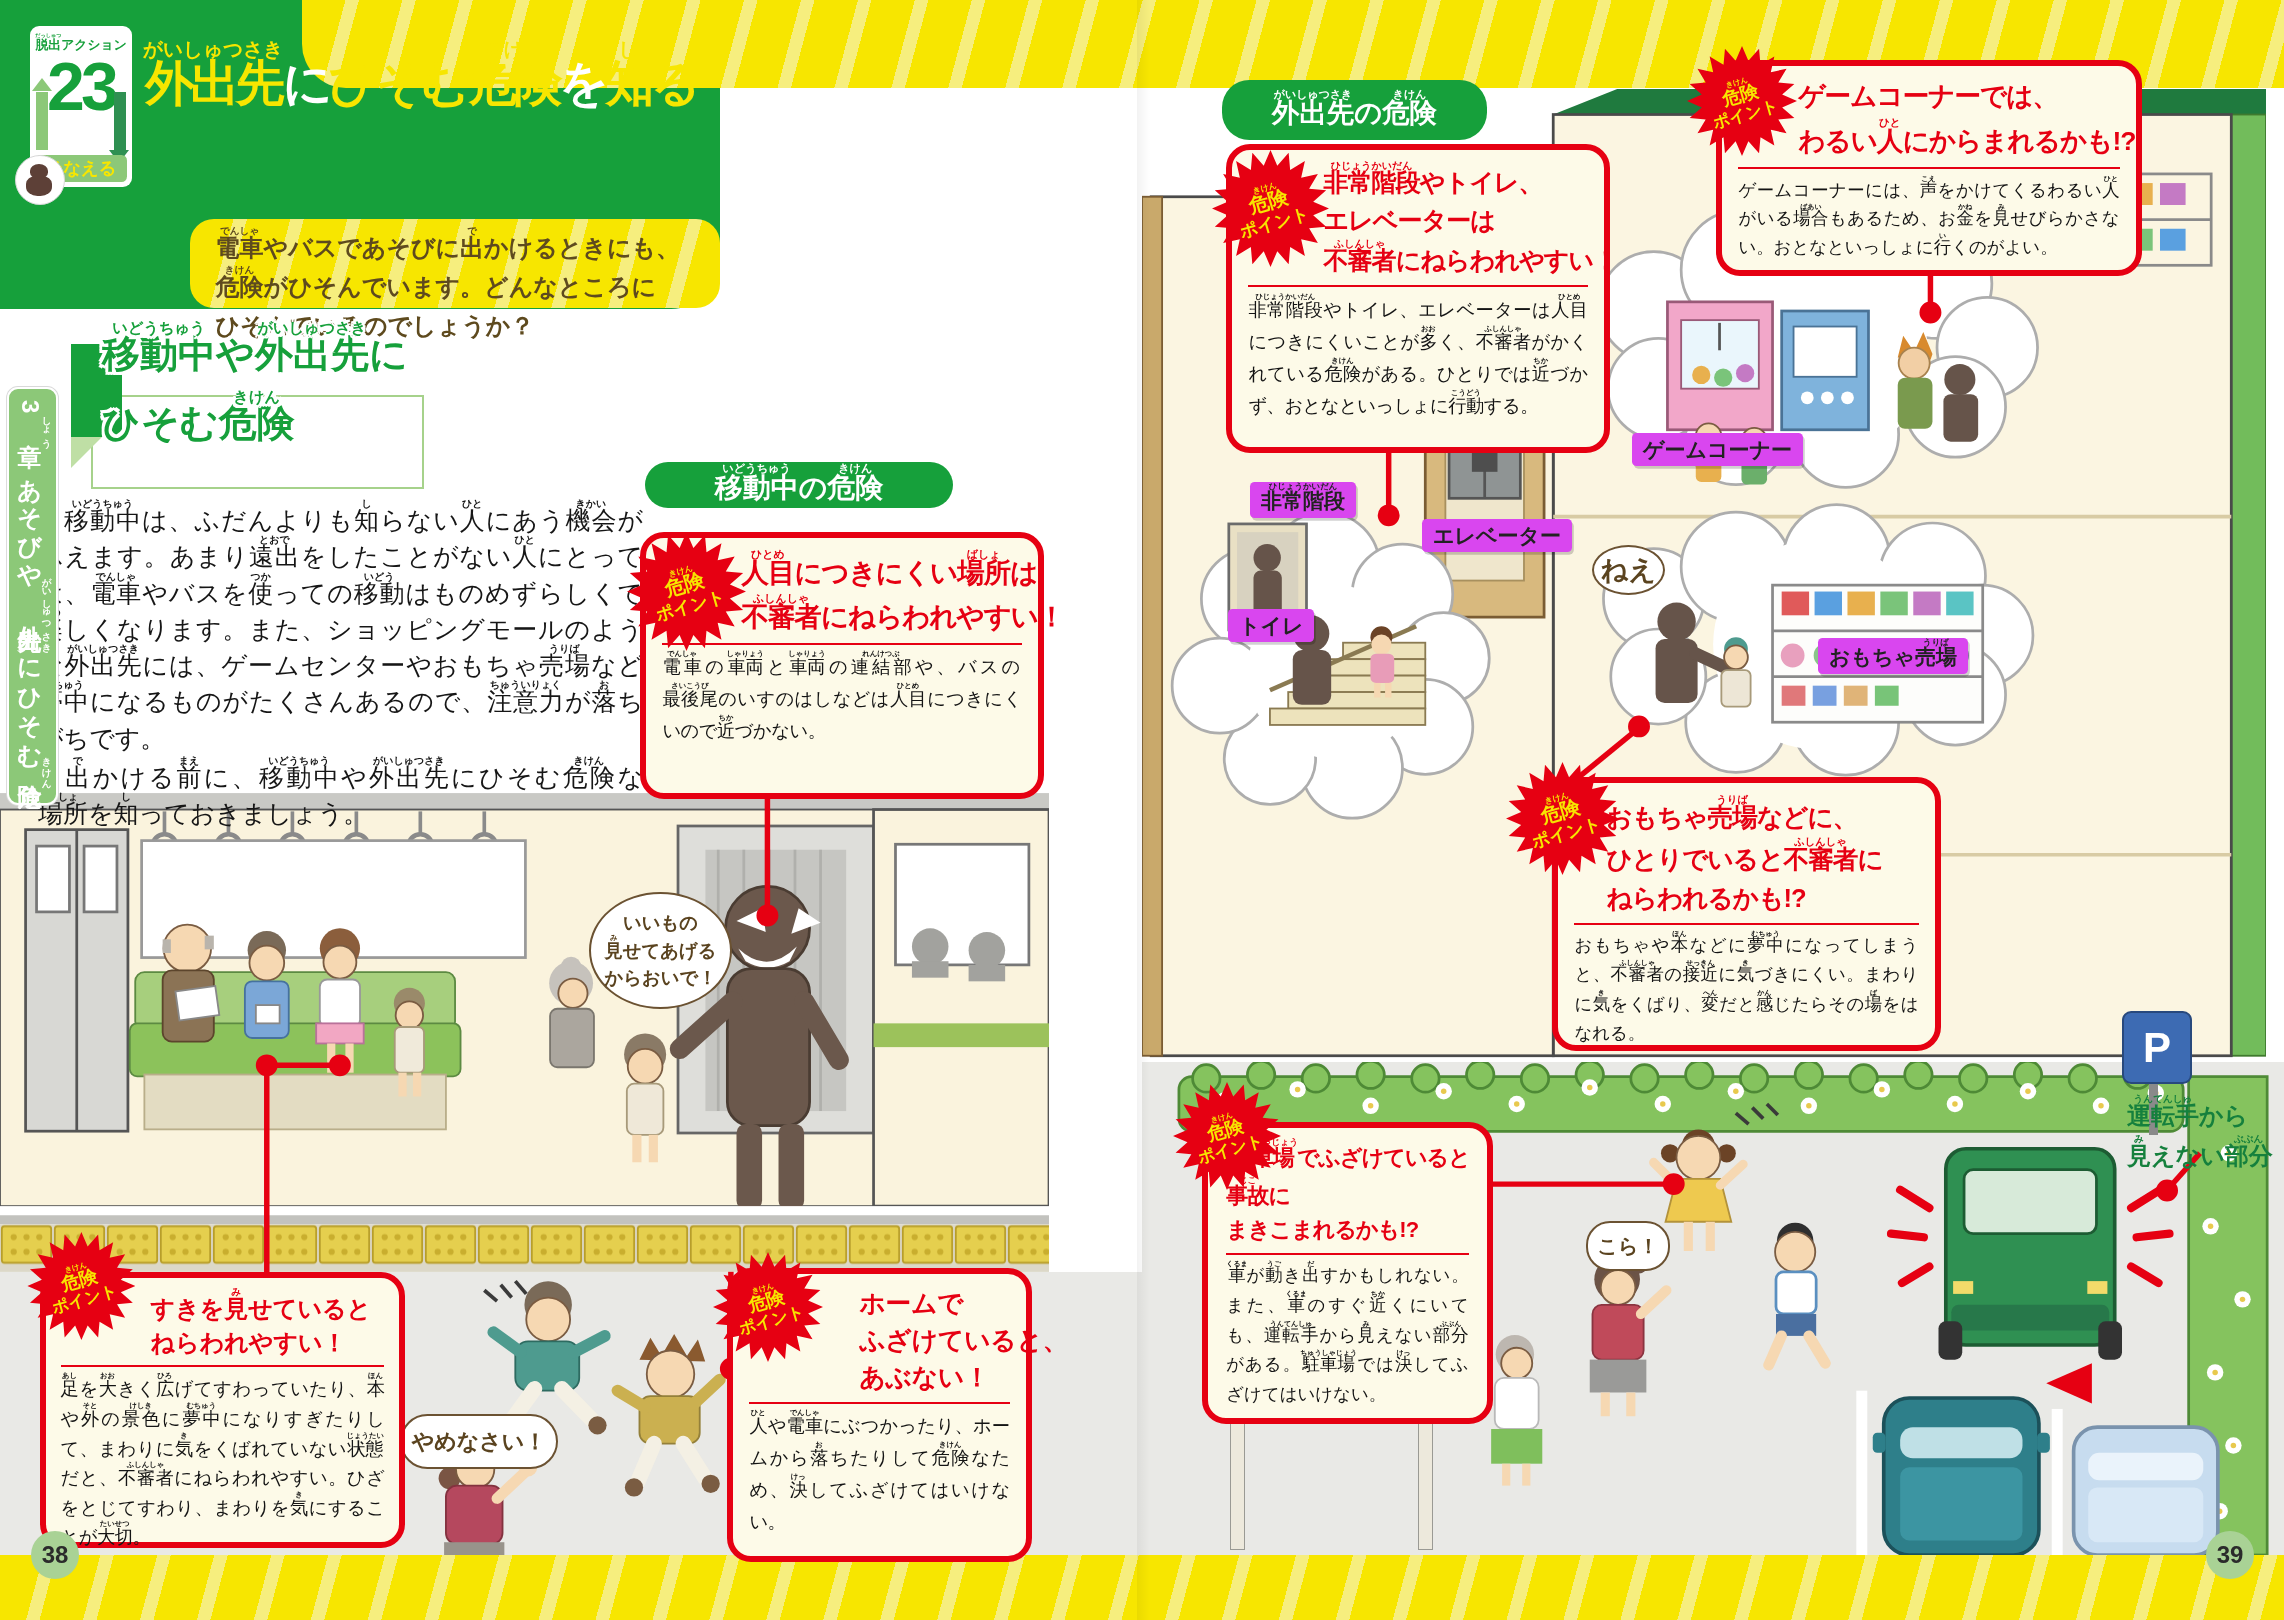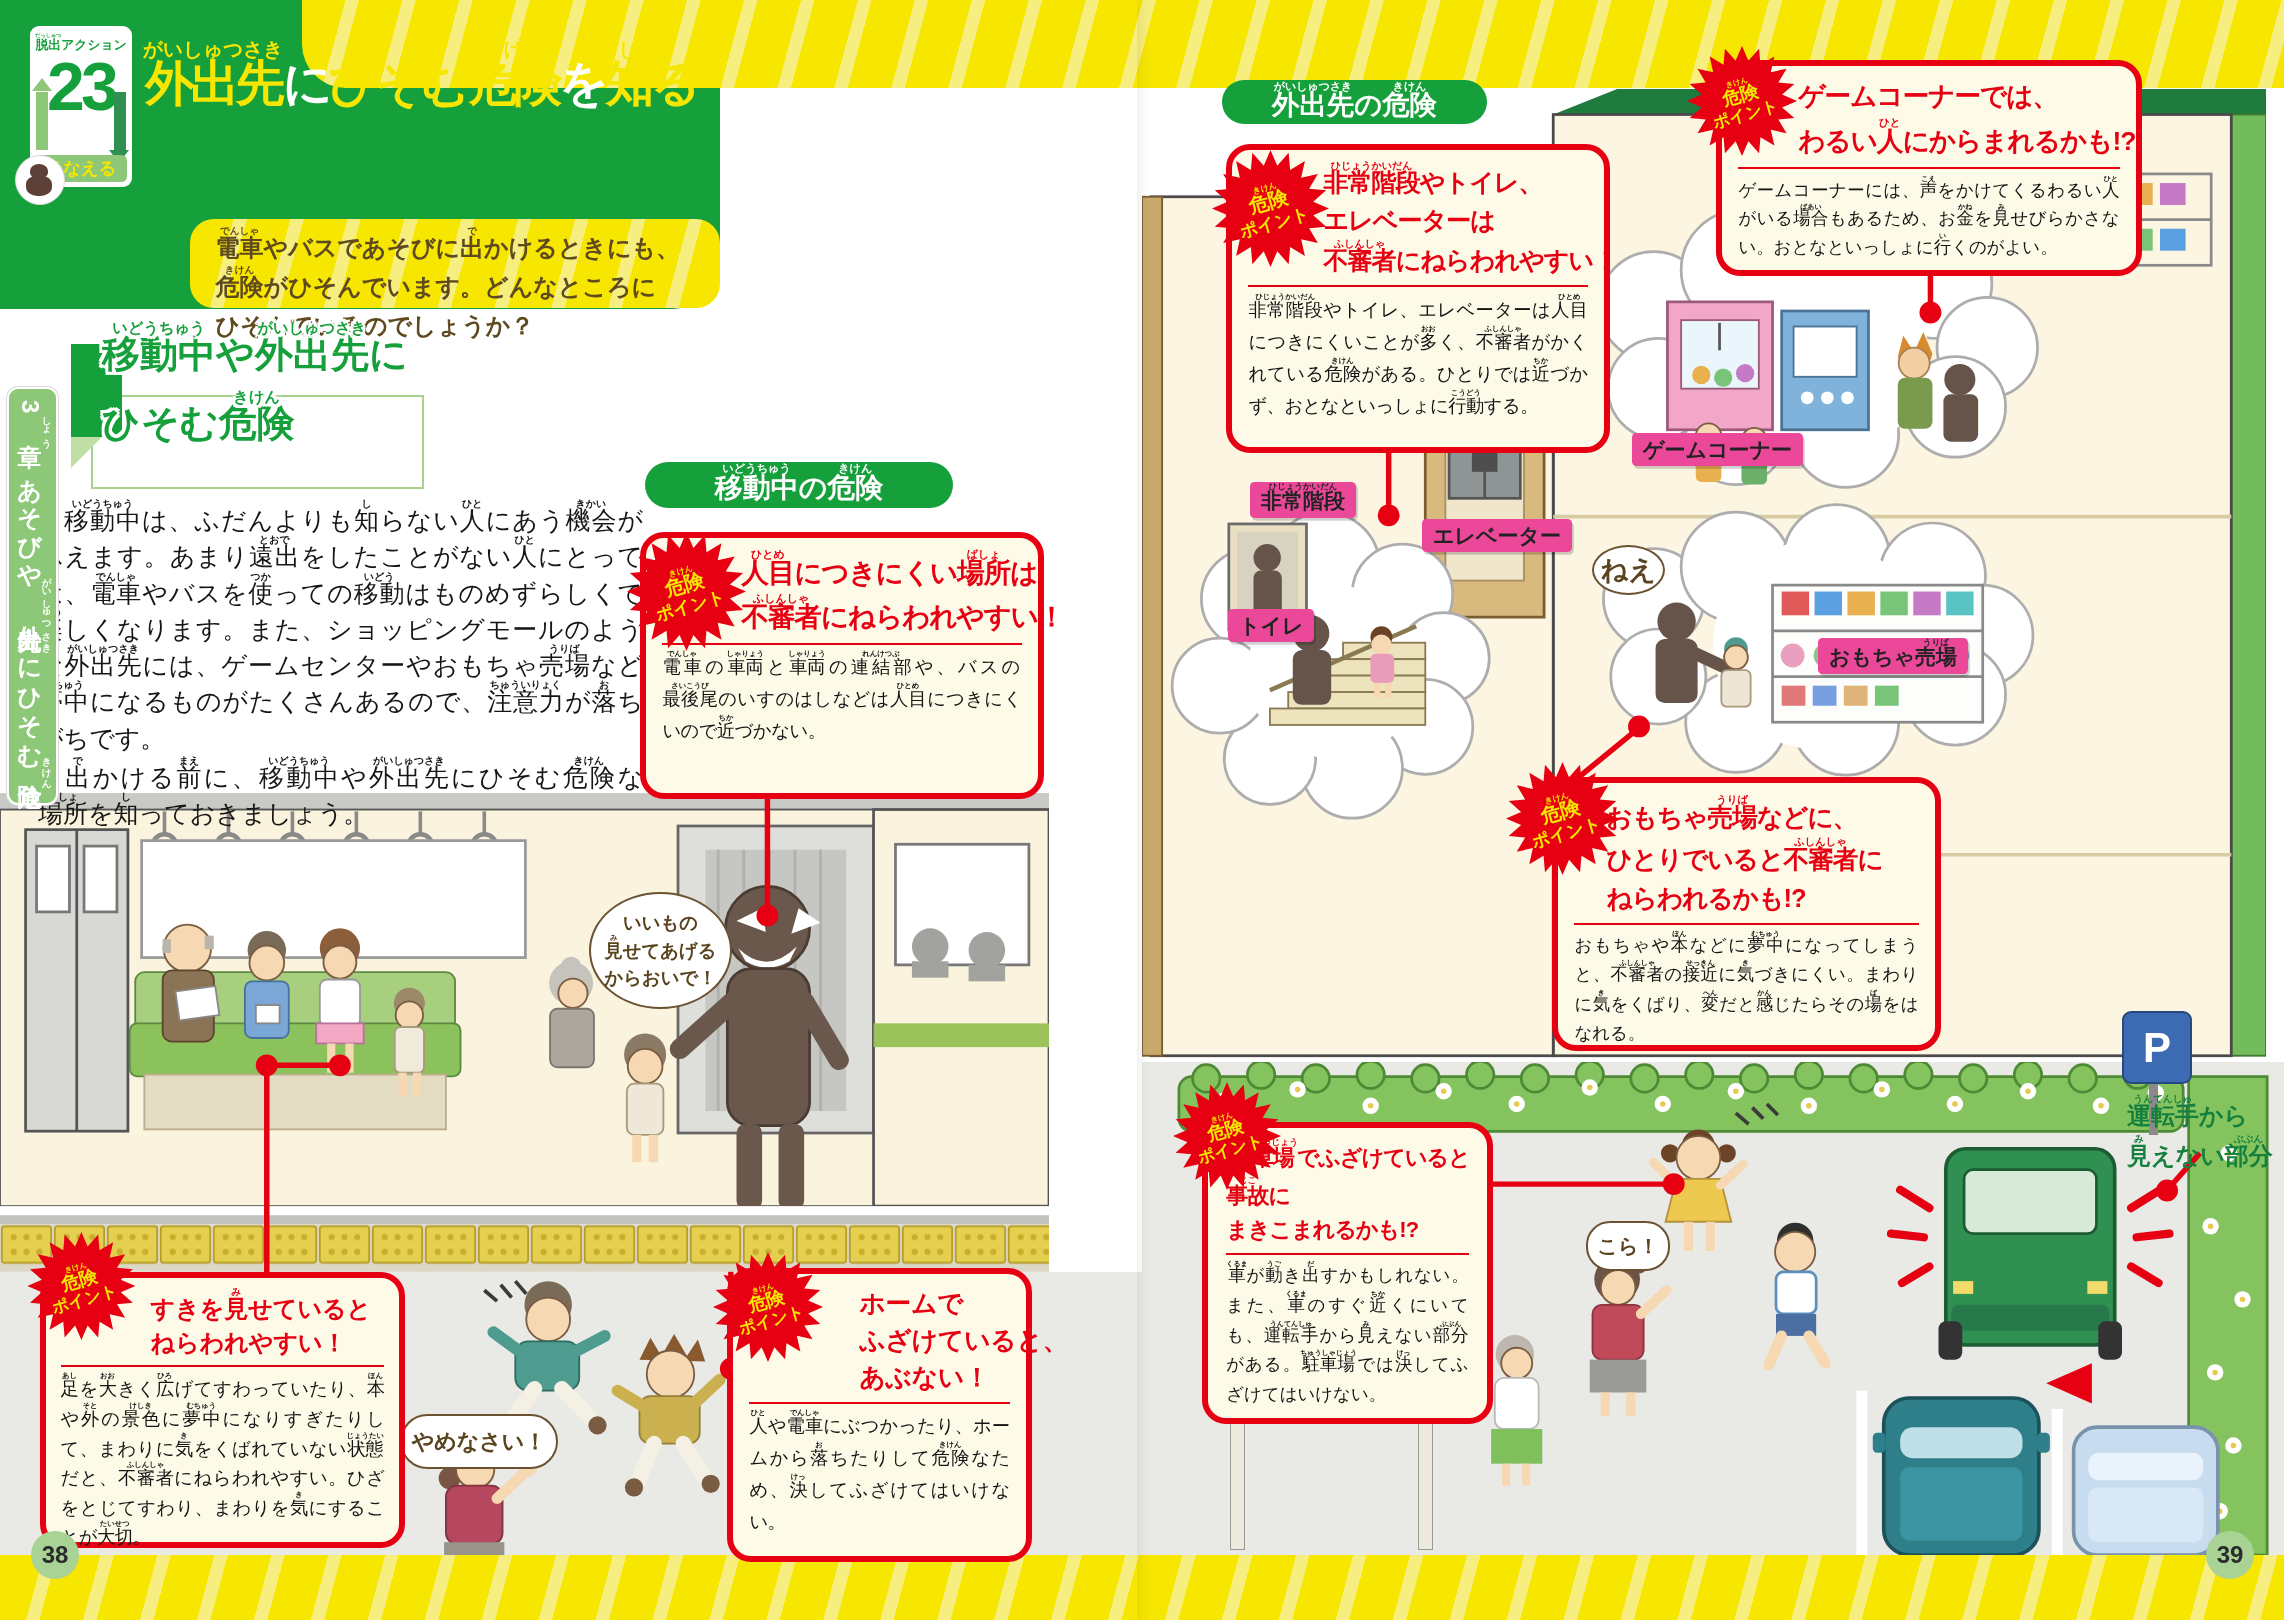--- a/index.html
+++ b/index.html
@@ -43,35 +43,35 @@
   #h-tri{left:71px;top:437px;width:0;height:0;border-top:31px solid #BFDFA5;border-right:31px solid transparent;z-index:2;}
   #h-box{left:91px;top:395px;width:329px;height:90px;background:#fff;border:2.7px solid #A6D28B;z-index:1;}
   #h-text{left:102px;top:320px;z-index:3;font-size:38px;font-weight:bold;color:#16A03B;line-height:1.05;white-space:nowrap;
           text-shadow:-2.7px -2.7px 0 #fff,2.7px -2.7px 0 #fff,-2.7px 2.7px 0 #fff,2.7px 2.7px 0 #fff,0 -2.7px 0 #fff,0 2.7px 0 #fff,-2.7px 0 0 #fff,2.7px 0 0 #fff;}
   #h-text .hl2{margin-top:14.6px;}
   
   #left-paras{left:38px;top:499px;width:605px;font-size:25px;color:#161616;line-height:1.45;z-index:3;text-align:justify;}
   
   .tab{background:#16A03B;color:#fff;font-weight:bold;border-radius:27.4px;display:flex;align-items:center;justify-content:center;z-index:5;}
   #tab-left{left:645px;top:462px;width:308px;height:46px;font-size:28px;}
-  #tab-right{left:1222px;top:80px;width:265px;height:44px;font-size:27.4px;}
+  #tab-right{left:1222px;top:80px;width:265px;height:60px;font-size:27.4px;}
   
   .dbox{background:#FDFAE8;border:6.4px solid #E60012;border-radius:24px;box-sizing:border-box;z-index:5;padding:11px 16.4px;}
   .dtitle{color:#E60012;font-weight:bold;line-height:1.5;white-space:nowrap;}
   .ddiv{border-top:2.7px solid #E60012;margin:5.5px 0 5.5px;}
   .dbody{color:#141414;line-height:1.75;text-align:justify;}
   
   .starburst{position:absolute;z-index:6;}
   .star-shape{position:absolute;left:0;top:0;width:100%;height:100%;background:#E60012;
     clip-path:polygon(100% 50%,86.5% 55.8%,97.6% 65.5%,83% 66.8%,90.5% 79.4%,76.2% 76.2%,79.4% 90.5%,66.8% 83%,65.5% 97.6%,55.8% 86.5%,50% 100%,44.2% 86.5%,34.5% 97.6%,33.2% 83%,20.6% 90.5%,23.8% 76.2%,9.5% 79.4%,17% 66.8%,2.4% 65.5%,13.4% 55.8%,0% 50%,13.4% 44.2%,2.4% 34.5%,17% 33.2%,9.5% 20.6%,23.8% 23.8%,20.6% 9.5%,33.2% 17%,34.5% 2.4%,44.2% 13.5%,50% 0%,55.8% 13.5%,65.5% 2.4%,66.8% 17%,79.4% 9.5%,76.2% 23.8%,90.5% 20.6%,83% 33.2%,97.6% 34.5%,86.5% 44.2%);}
   .star-text{position:absolute;left:0;top:0;width:100%;height:100%;display:flex;flex-direction:column;align-items:center;justify-content:center;
     transform:rotate(-16deg);color:#F7E600;font-weight:bold;font-size:20px;line-height:1.15;text-align:center;}
   .star-text .l2{font-size:17.4px;}
   
-  .map-label{position:absolute;background:#ec4899;color:#222;font-weight:bold;font-size:21px;padding:2.7px 11px;border-radius:4.6px;
+  .map-label{position:absolute;background:#d946ef;color:#222;font-weight:bold;font-size:21px;padding:2.7px 11px;border-radius:4.6px;
              white-space:nowrap;z-index:6;box-shadow:1.8px 2.7px 0 rgba(0,0,0,.18);}
   
   .bubble{position:absolute;background:#fff;border:2.7px solid #6B5232;color:#5A431F;font-weight:bold;
           display:flex;align-items:center;justify-content:center;text-align:center;z-index:5;}
   
   #driver-label{left:2127px;top:1094px;color:#15803d;font-weight:bold;font-size:24px;line-height:1.45;z-index:6;white-space:nowrap;}
   
   #platform-ground{left:0;top:1272px;width:1142px;height:283px;background:#E9E9E6;z-index:1;}
   #parking-ground{left:1142px;top:1062px;width:1142px;height:493px;background:#E9E9E6;z-index:1;}
   #gutter{left:1137px;top:0;width:12.8px;height:1620px;background:linear-gradient(to right,rgba(0,0,0,0.05),rgba(0,0,0,0));z-index:3;}

